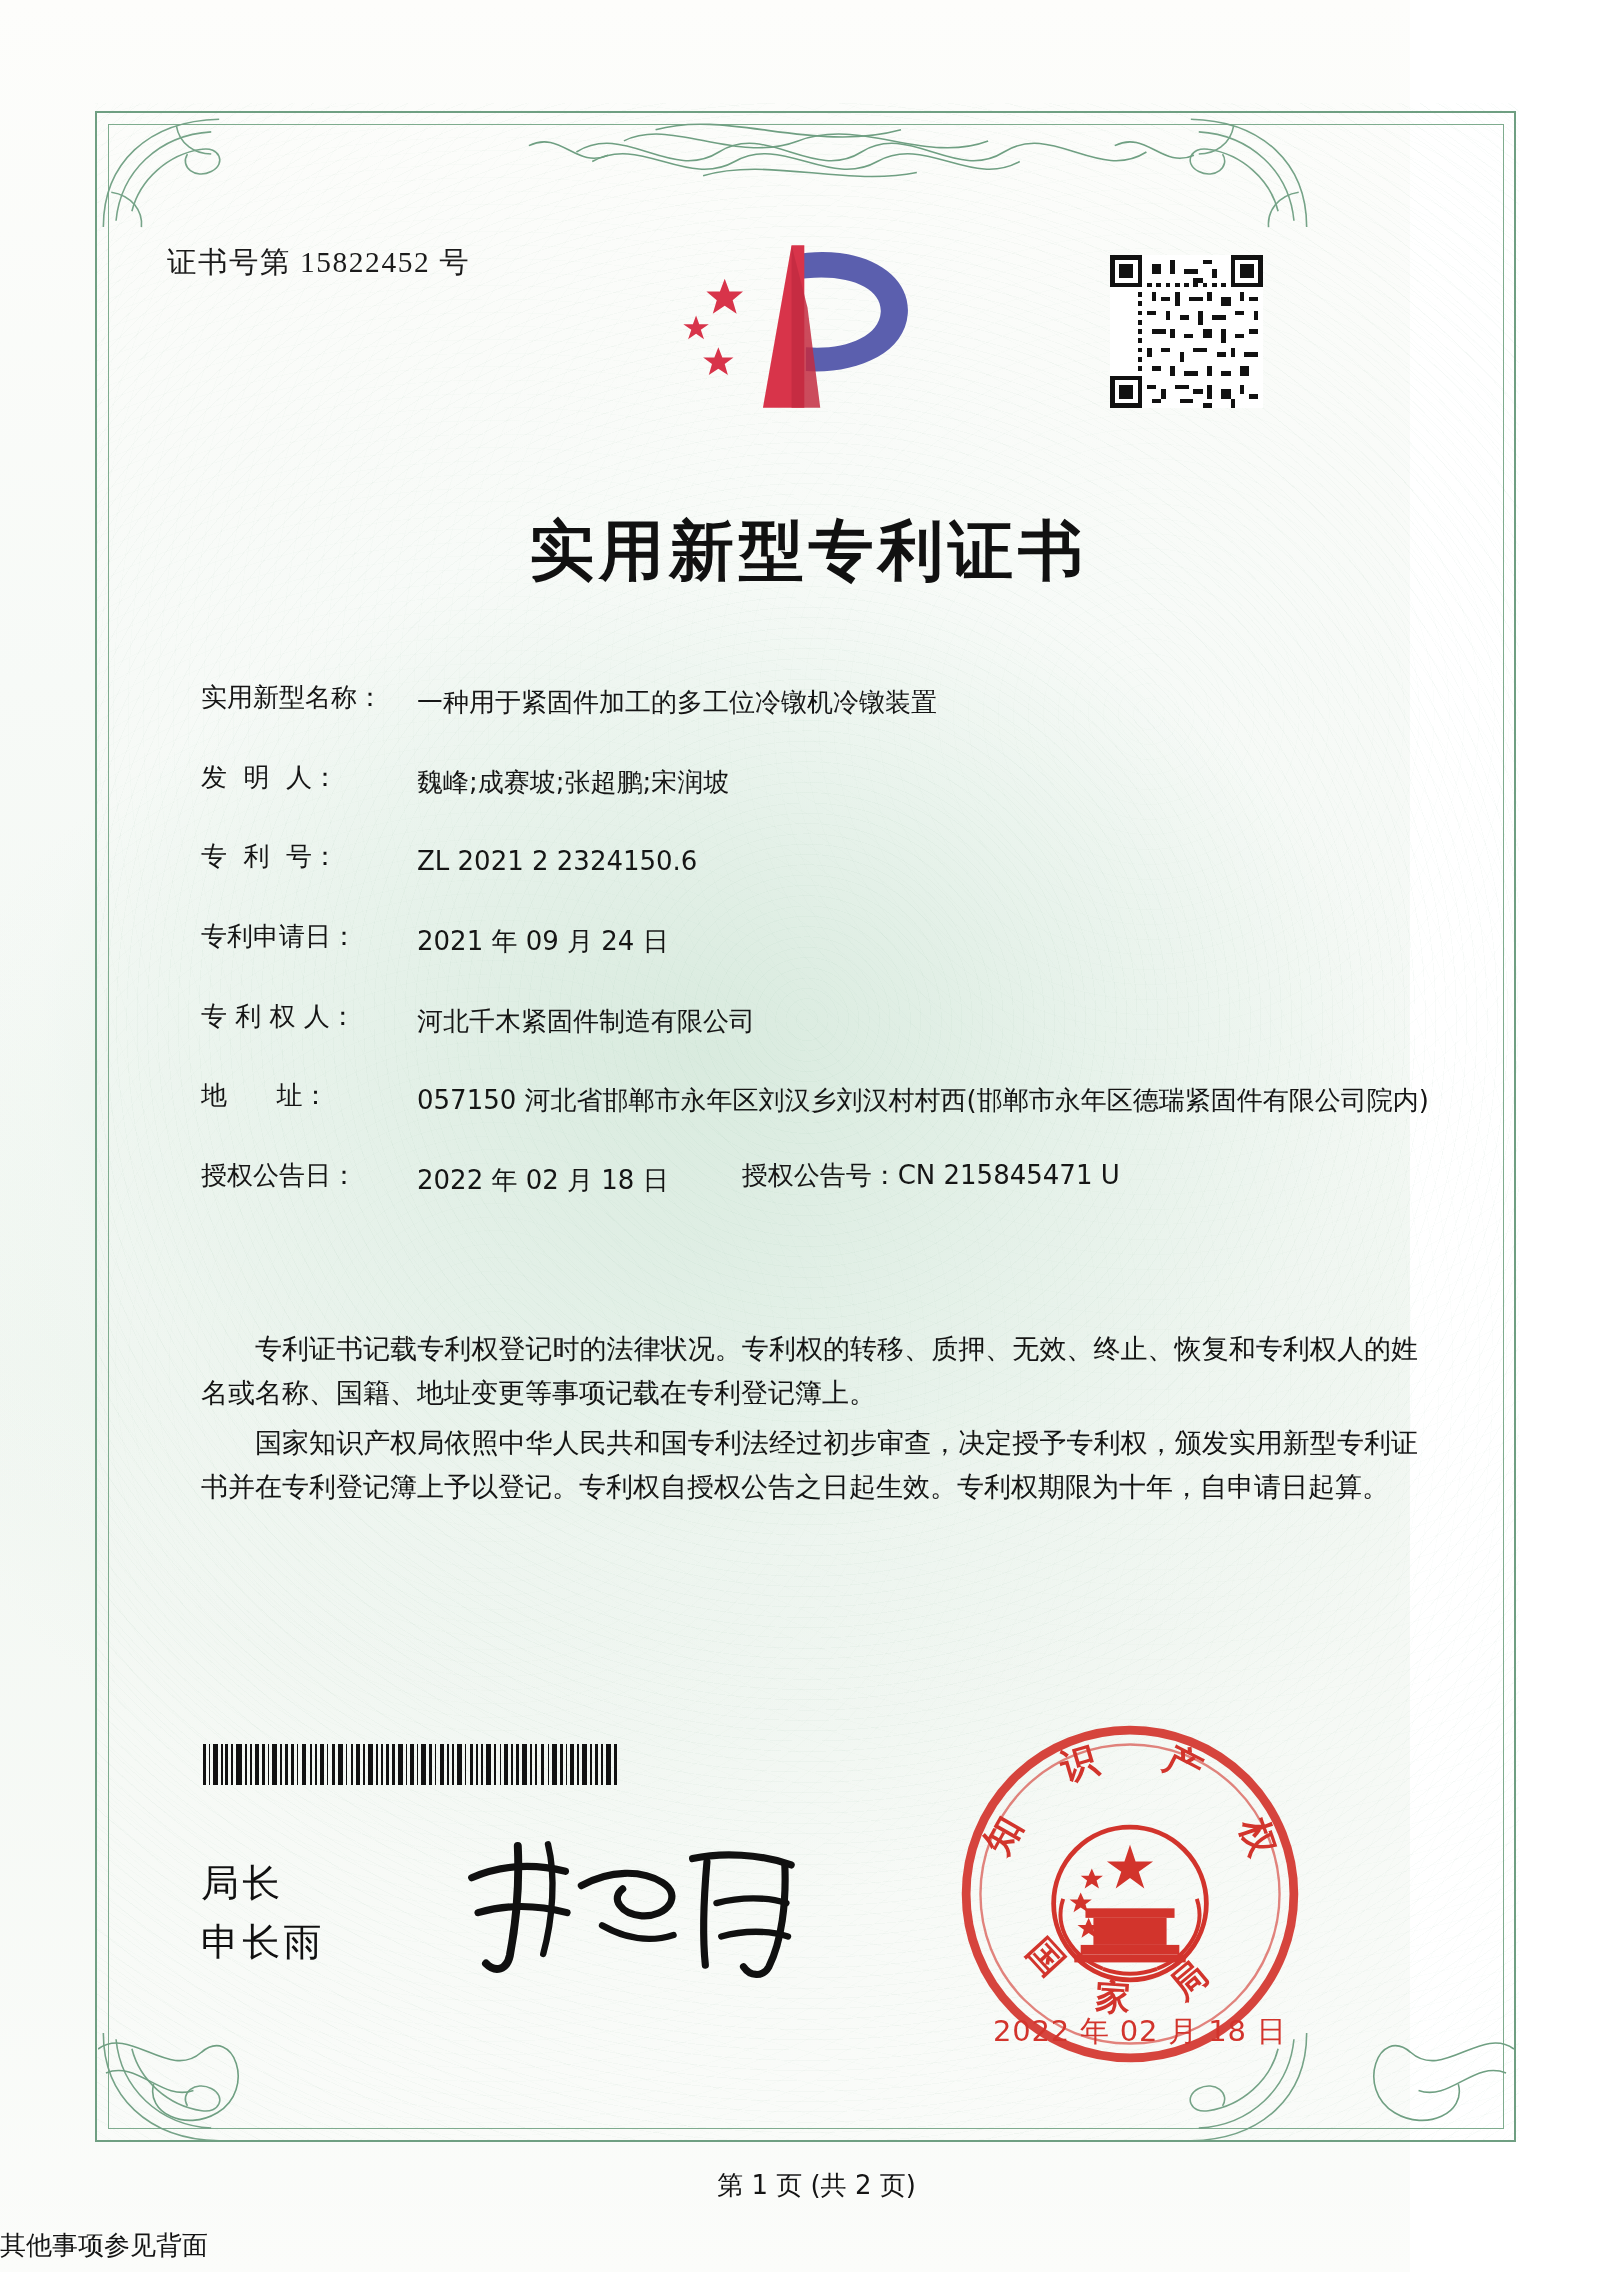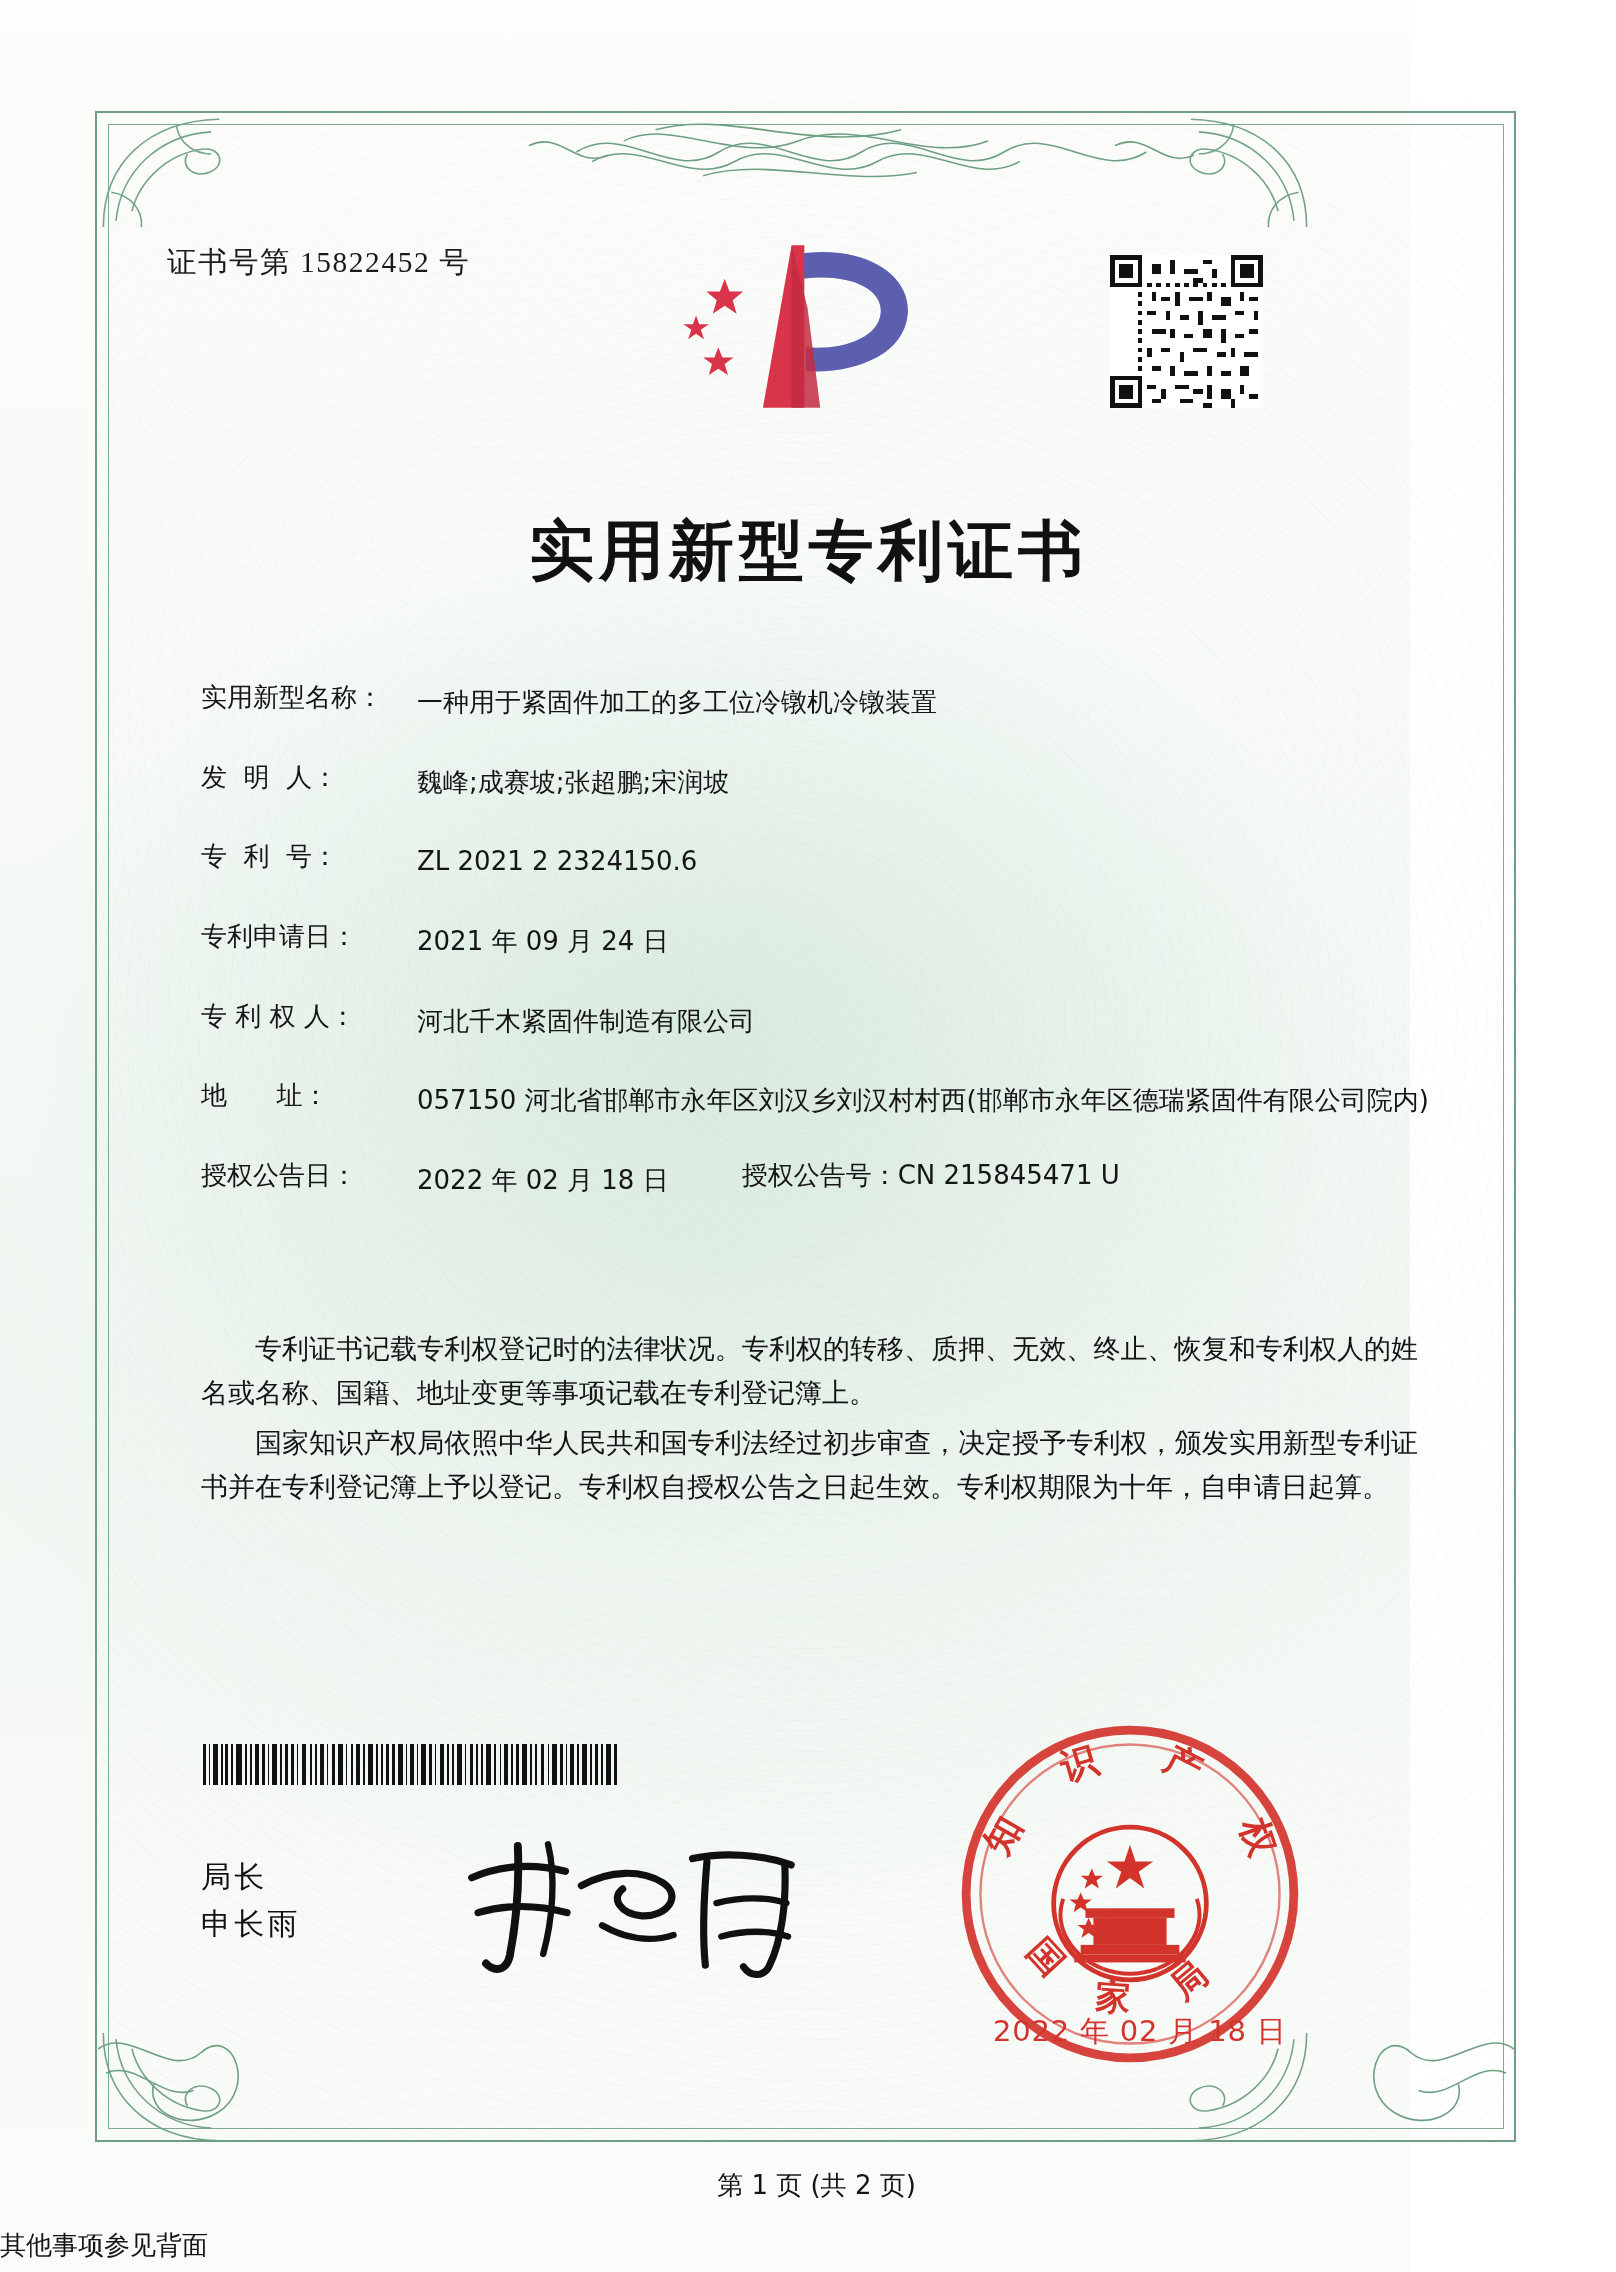--- a/index.html
+++ b/index.html
@@ -169,21 +169,21 @@
   #barcode {
     position: absolute;
     left: 201px; top: 1744px;
     width: 422px; height: 41px;
   }
 
   
   #signature-block {
     position: absolute;
     left: 201px; top: 1854px;
-    font-size: 30px;
+    font-size: 38px;
     font-family: "DejaVu Sans", "Liberation Sans", sans-serif;
     line-height: 1.55;
     letter-spacing: 3.2px;
     color: #111;
   }
   #handwritten-signature {
     position: absolute;
     left: 454px; top: 1830px;
     width: 366px; height: 151px;
   }

